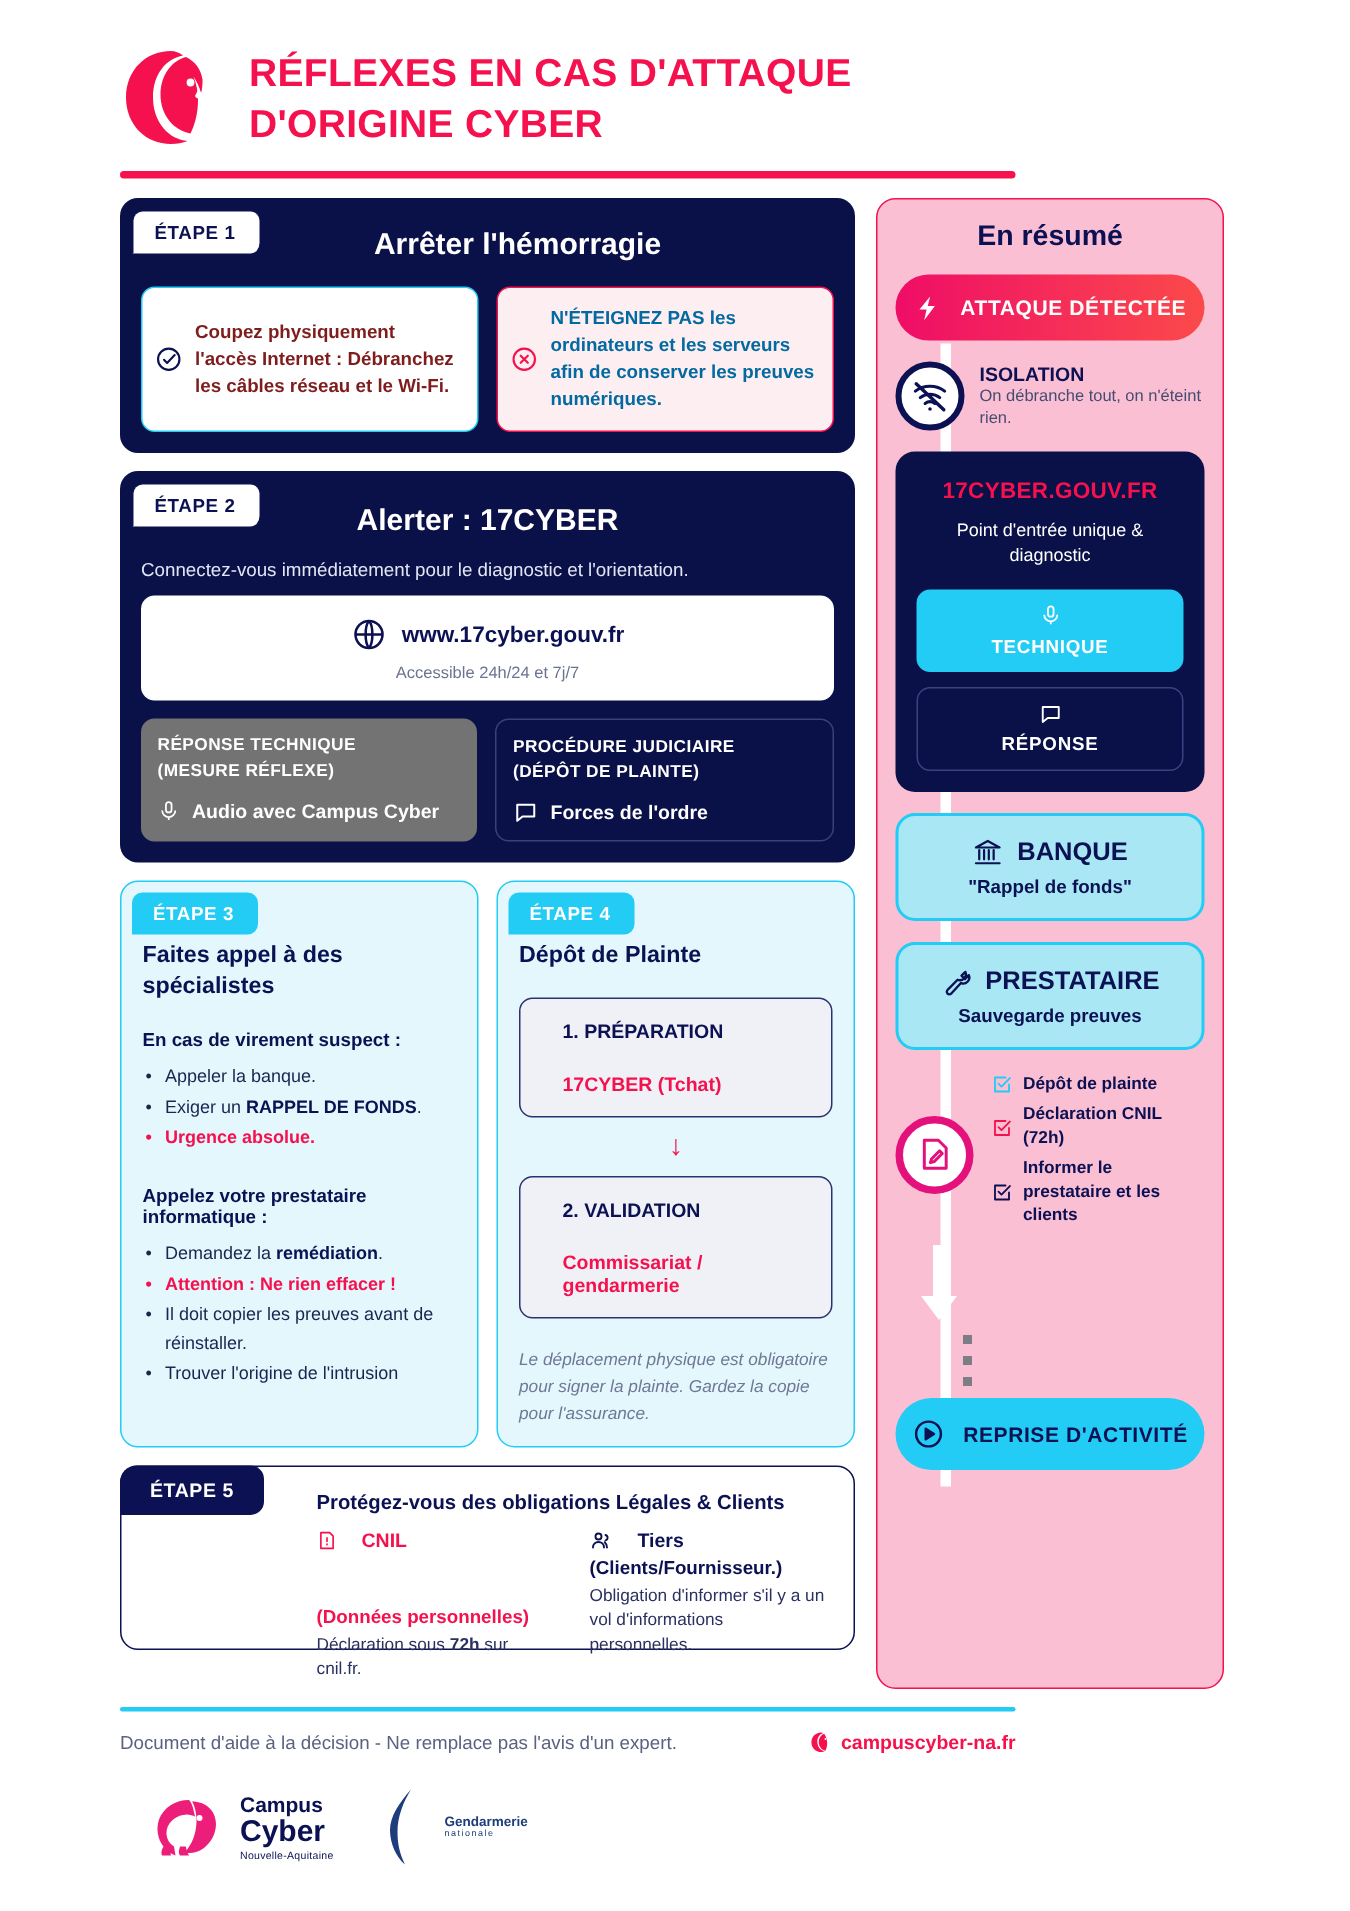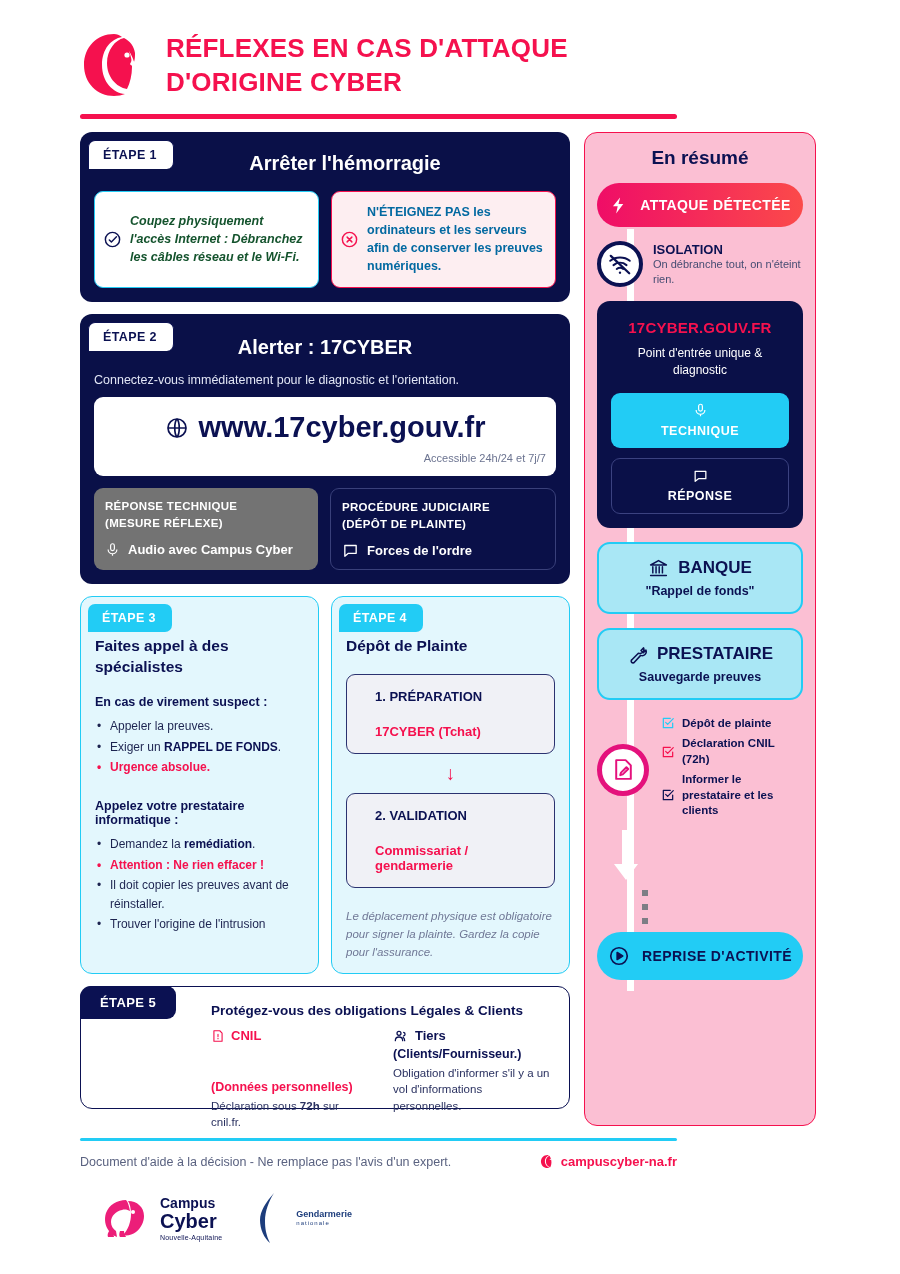--- a/index.html
+++ b/index.html
@@ -38,31 +38,31 @@
 
   
   #step1 { height: 170px; padding: 0 14px 14px; }
   #step1 .panel-title { padding-top: 20px; padding-left: 40px; }
   .s1-cards { display: flex; gap: 12px; margin-top: 16px; }
   .s1-card {
     flex: 1; border-radius: 9px; padding: 11px 10px 11px 8px;
     display: flex; gap: 8px; align-items: center; font-size: 12.5px;
     font-weight: bold; line-height: 1.45;
   }
-  .s1-card.ok  { background: #ffffff; color: #14532d; border: 1.5px solid #22ccf5; font-style: italic; }
+  .s1-card.ok  { background: #ffffff; color: #7f1d1d; border: 1.5px solid #22ccf5; }
   .s1-card.no  { background: #fdeef1; color: #0369a1; border: 1.5px solid #f5114e; }
   .s1-ico { flex: 0 0 19px; width: 19px; height: 19px; }
 
   
   #step2 { padding: 0 14px 14px; }
   #step2 .panel-title { padding-top: 22px; }
   .s2-sub { font-size: 12.5px; color: #e2e6f5; margin-top: 14px; }
   .url-box { background: #ffffff; border-radius: 9px; margin-top: 10px; padding: 14px 10px 12px; text-align: center; }
-  .url-line { display: flex; align-items: center; justify-content: center; gap: 10px; color: #0b1152; font-size: 29px; font-weight: bold; }
-  .url-sub { font-size: 11px; color: #6b7390; margin-top: 8px; text-align: right; }
+  .url-line { display: flex; align-items: center; justify-content: center; gap: 10px; color: #0b1152; font-size: 15px; font-weight: bold; }
+  .url-sub { font-size: 11px; color: #6b7390; margin-top: 8px; }
   .s2-cards { display: flex; gap: 12px; margin-top: 12px; }
   .s2-card { flex: 1; border-radius: 9px; padding: 10px 11px; font-size: 11.5px; }
   .s2-card.tech { background: #737373; color: #ffffff; }
   .s2-card.jud  { background: #0a1048; color: #ffffff; border: 1px solid #39407a; }
   .s2-card .lbl { font-weight: bold; letter-spacing: .3px; line-height: 1.5; }
   .s2-card .val { display: flex; align-items: center; gap: 8px; font-size: 13px; font-weight: bold; margin-top: 8px; }
 
   
   .row34 { display: flex; gap: 12px; }
   .panel-light {
@@ -89,21 +89,21 @@
   
   #step5 {
     background: #ffffff; border: 1.5px solid #0b1152; border-radius: 12px;
     position: relative; padding: 16px 16px 14px 130px; height: 123px;
   }
   #step5 .tabholder { position: absolute; top: -1px; left: -1px; }
   #step5 .tab-navy { border-radius: 11px 9px 9px 0; padding: 9px 20px; font-size: 13px; }
   .s5-title { font-size: 13.5px; font-weight: bold; color: #0b1152; }
   .s5-cols { display: flex; gap: 22px; margin-top: 10px; }
   .s5-col { flex: 1; }
-  .s5-h { display: flex; align-items: center; gap: 6px; font-size: 13px; font-weight: bold; }
+  .s5-h { display: flex; align-items: center; gap: 16px; font-size: 13px; font-weight: bold; }
   .s5-h.pink { color: #f5114e; }
   .s5-h.navy { color: #0b1152; }
   .s5-sub { font-size: 12.5px; font-weight: bold; margin-top: 3px; }
   .s5-sub.pink { color: #f5114e; margin-top: 36px; }
   .s5-sub.navy { color: #0b1152; }
   .s5-txt { font-size: 11.5px; color: #2a3160; line-height: 1.45; margin-top: 4px; }
   .s5-txt b { font-weight: bold; }
 
   
   .summary {
@@ -271,21 +271,21 @@
 
       <div class="row34">
 
         <div class="panel-light">
           <div class="tabholder">
             <span class="tab tab-cyan">ÉTAPE 3</span>
           </div>
           <div class="lt-title">Faites appel à des spécialistes</div>
           <div class="lt-head">En cas de virement suspect :</div>
           <ul class="lt-list" id="s3list1">
-              <li>Appeler la preuves.</li>
+              <li>Appeler la banque.</li>
               <li>Exiger un <b>RAPPEL DE FONDS</b>.</li>
               <li class="alert">Urgence absolue.</li>
             </ul>
           <div class="lt-head" style="margin-top:22px">Appelez votre prestataire informatique :</div>
           <ul class="lt-list" id="s3list2">
               <li>Demandez la <b>remédiation</b>.</li>
               <li class="alert">Attention : Ne rien effacer !</li>
               <li>Il doit copier les preuves avant de réinstaller.</li>
               <li>Trouver l'origine de l'intrusion</li>
             </ul>

